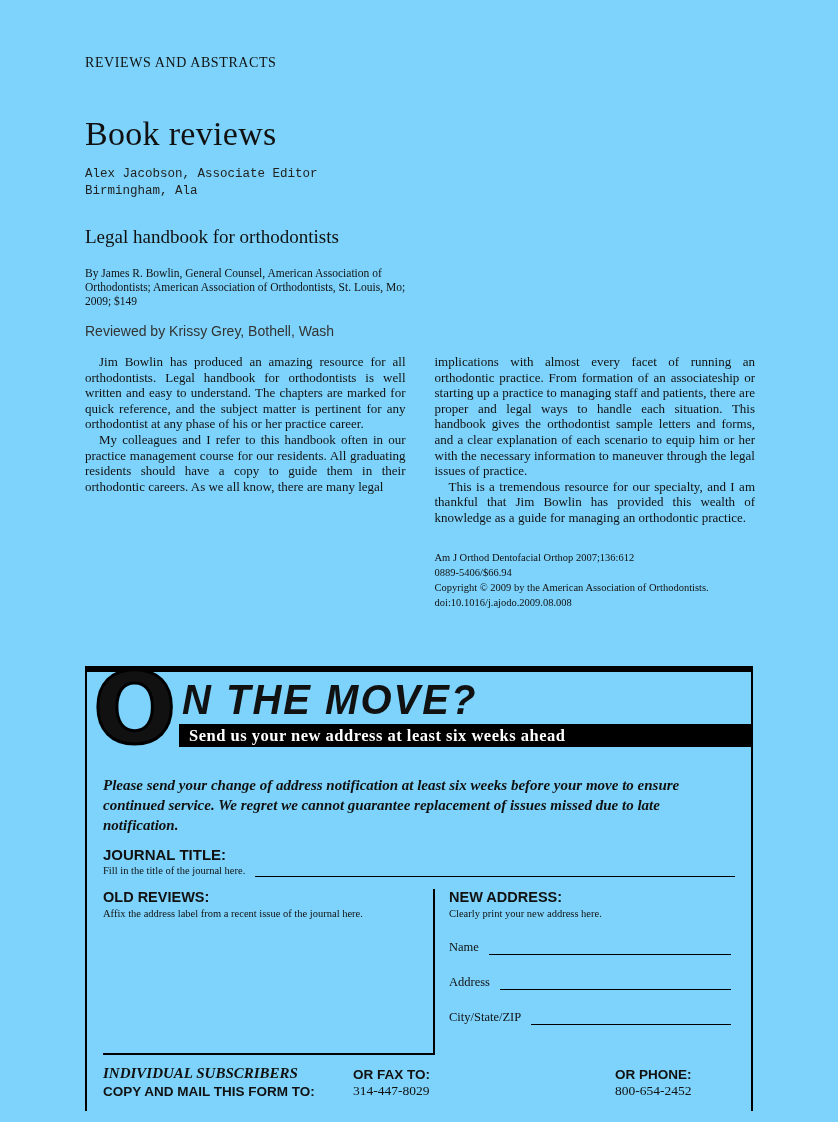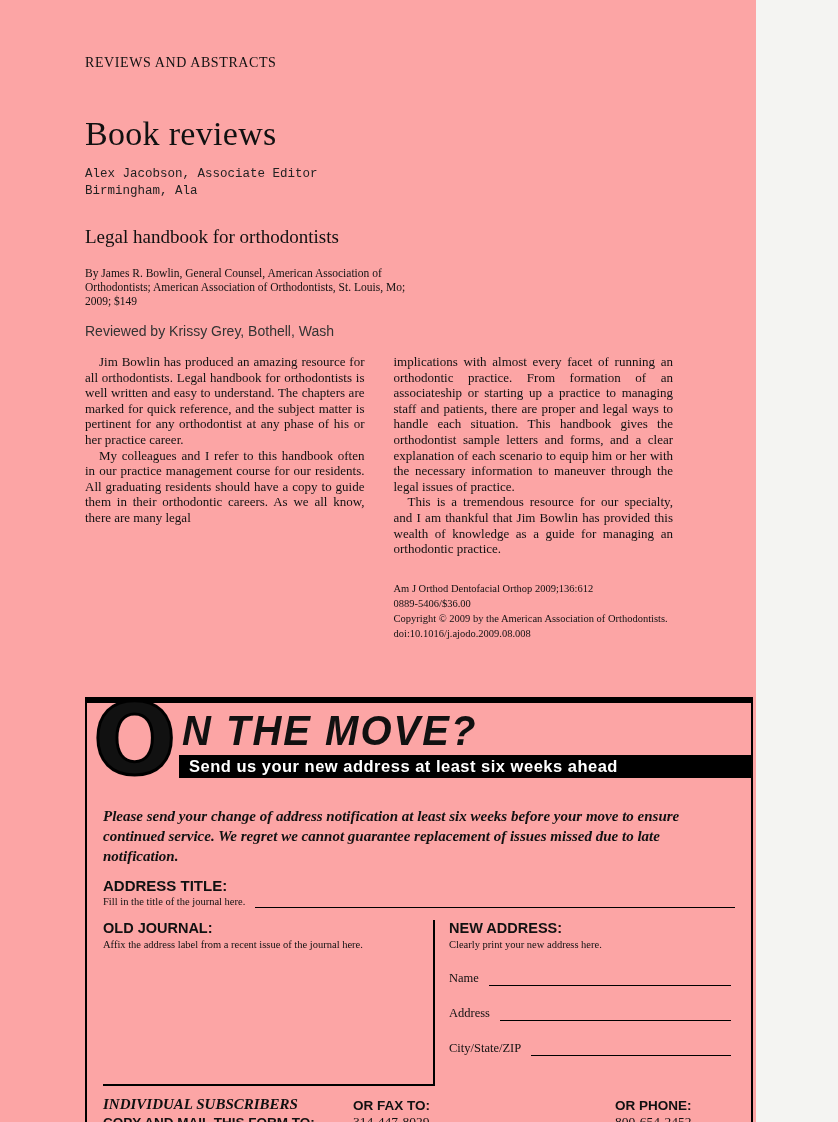--- a/index.html
+++ b/index.html
@@ -1,21 +1,21 @@
 <!DOCTYPE html>
 <html><head>
 <meta charset="utf-8">
 <style>
   html,body{margin:0;padding:0;}
   body{
     width:838px;height:1122px;background:#f4f4f2;
     font-family:"Liberation Serif", serif;color:#111;
   }
   .page{
-    position:relative;width:756px;height:1122px;background:#fca5a5;
+    position:relative;width:838px;height:1122px;background:#7dd3fc;
     box-sizing:border-box;padding:55px 83px 0 85px;overflow:hidden;
   }
   .kicker{font-size:14px;letter-spacing:0.6px;}
   .title{font-size:34px;margin-top:44px;font-weight:normal;letter-spacing:0.3px;}
   .editor-block{margin-top:13px;font-family:Liberation Mono, monospace;font-size:12.5px;line-height:17px;color:#222;}
   .review-heading{font-size:19px;margin-top:26px;}
   .byline{font-size:11.5px;line-height:14px;margin-top:18px;width:335px;font-weight:bold;font-family:"Liberation Serif",serif;}
   .byline{font-weight:normal;}
   .reviewer{font-family:"Liberation Sans",sans-serif;font-size:14px;color:#333;margin-top:15px;}
   .cols{display:flex;gap:29px;margin-top:15px;font-size:13px;line-height:15.6px;text-align:justify;}
@@ -35,21 +35,21 @@
     font-family:"DejaVu Sans",sans-serif;font-weight:bold;
     font-size:98px;line-height:86px;-webkit-text-stroke:3px #000;
   }
   .headline{
     position:absolute;left:95px;top:4px;
     font-family:"Liberation Sans",sans-serif;font-weight:bold;font-style:italic;
     font-size:40px;letter-spacing:2px;transform:scaleY(1.05);transform-origin:top left;white-space:nowrap;
   }
   .banner{
     position:absolute;left:92px;right:-2px;top:52px;height:23px;background:#000;
-    color:#fff;font-family:Liberation Sans, sans-serif;font-weight:bold;
+    color:#fff;font-family:Liberation Serif, serif;font-weight:bold;
     font-size:16.5px;line-height:23px;padding-left:10px;letter-spacing:0.5px;white-space:nowrap;overflow:hidden;
   }
   .move-content{padding:12px 16px 0 16px;}
   .intro{font-size:15px;line-height:20px;margin:0;}
   .notice{font-size:15px;line-height:20px;margin:13px 0 0 0;font-weight:bold;font-style:italic;}
   .jt{margin-top:11px;}
   .jt-label{font-family:"Liberation Sans",sans-serif;font-weight:bold;font-size:15px;}
   .jt-row{display:flex;align-items:flex-end;font-size:10.5px;margin-top:1px;line-height:13px;}
   .jt-hint{white-space:nowrap;padding-right:10px;}
   .jt-line{flex:1;border-bottom:1.5px solid #000;height:12px;}
@@ -91,52 +91,52 @@
 
   <div class="cols">
     <div class="col">
       <p>Jim Bowlin has produced an amazing resource for all orthodontists. Legal handbook for orthodontists is well written and easy to understand. The chapters are marked for quick reference, and the subject matter is pertinent for any orthodontist at any phase of his or her practice career.</p>
       <p>My colleagues and I refer to this handbook often in our practice management course for our residents. All graduating residents should have a copy to guide them in their orthodontic careers. As we all know, there are many legal</p>
     </div>
     <div class="col">
       <p class="noindent">implications with almost every facet of running an orthodontic practice. From formation of an associateship or starting up a practice to managing staff and patients, there are proper and legal ways to handle each situation. This handbook gives the orthodontist sample letters and forms, and a clear explanation of each scenario to equip him or her with the necessary information to maneuver through the legal issues of practice.</p>
       <p>This is a tremendous resource for our specialty, and I am thankful that Jim Bowlin has provided this wealth of knowledge as a guide for managing an orthodontic practice.</p>
       <div class="citation">
-        <div>Am J Orthod Dentofacial Orthop 2009;136:612</div>
-        <div>0889-5406/$36.00</div>
+        <div>Am J Orthod Dentofacial Orthop 2007;136:612</div>
+        <div>0889-5406/$66.94</div>
         <div>Copyright © 2009 by the American Association of Orthodontists.</div>
         <div>doi:10.1016/j.ajodo.2009.08.008</div>
       </div>
     </div>
   </div>
 
   <div class="move-box">
     <div class="move-topbar"></div>
     <div class="move-body">
 
       <div class="move-header">
         <span class="big-o">O</span>
         <span class="headline">N THE MOVE?</span>
         <div class="banner">Send us your new address at least six weeks ahead</div>
       </div>
 
       <div class="move-content">
         <p class="notice">Please send your change of address notification at least six weeks before your move to ensure continued service.  We regret we cannot guarantee replacement of issues missed due to late notification.</p>
 
         <div class="jt">
-          <div class="jt-label">ADDRESS TITLE:</div>
+          <div class="jt-label">JOURNAL TITLE:</div>
           <div class="jt-row">
             <span class="jt-hint">Fill in the title of the journal here.</span>
             <span class="jt-line"></span>
           </div>
         </div>
 
         <div class="addr">
           <div class="addr-old">
-            <div class="addr-label">OLD JOURNAL:</div>
+            <div class="addr-label">OLD REVIEWS:</div>
             <div class="addr-hint">Affix the address label from a recent issue of the journal here.</div>
           </div>
           <div class="addr-new">
             <div class="addr-label">NEW ADDRESS:</div>
             <div class="addr-hint">Clearly print your new address here.</div>
             <div class="field">
               <span class="field-label">Name</span>
               <span class="field-line"></span>
             </div>
             <div class="field">

